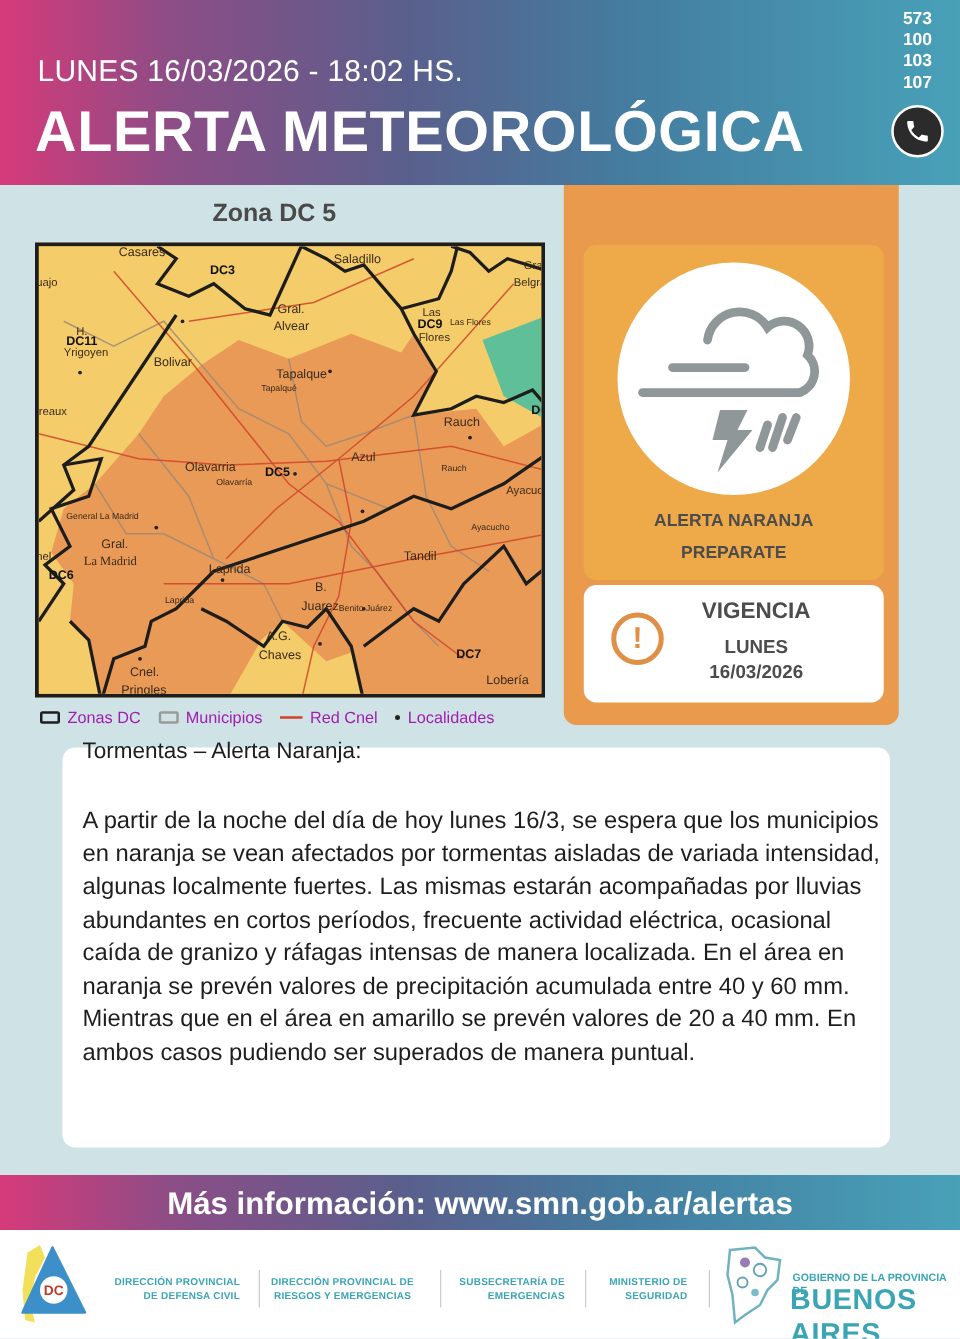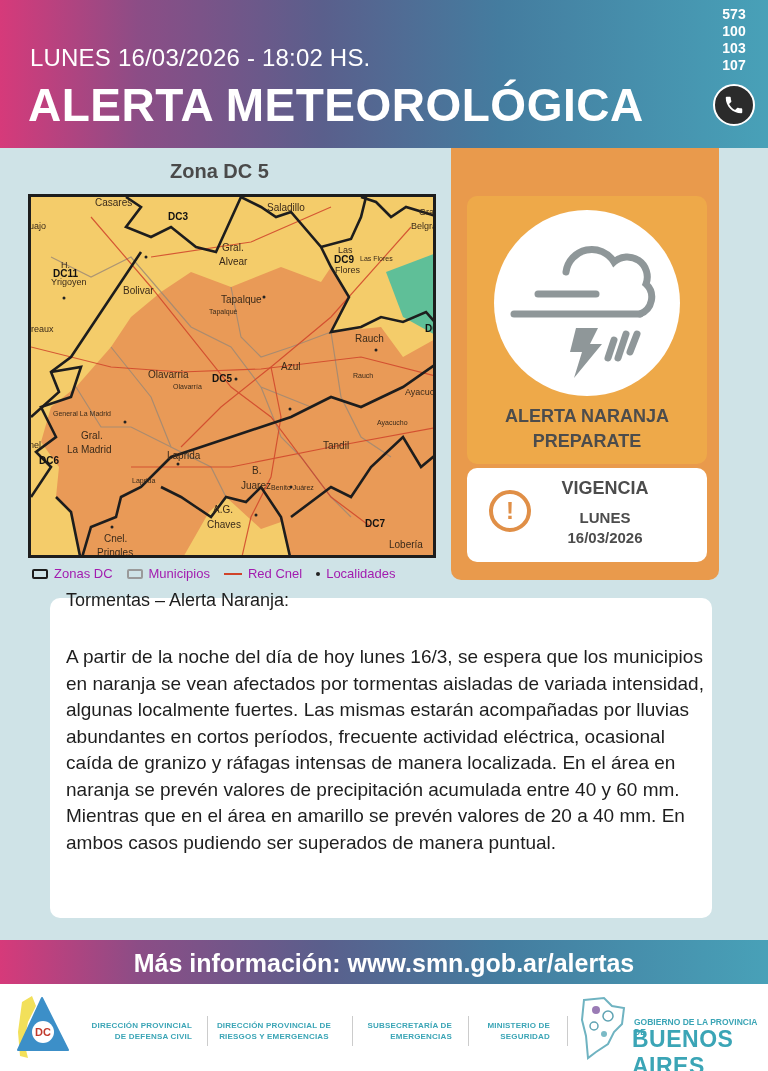--- a/index.html
+++ b/index.html
@@ -21,21 +21,21 @@
     .legend { position: absolute; left: 32px; top: 566px; display: flex; align-items: center; gap: 14px; font-size: 13px; color: #a21caf; }
     .legend .item { display: flex; align-items: center; gap: 6px; }
     .lg-box { width: 16px; height: 10px; border-radius: 2px; }
     .lg-line { width: 18px; height: 2px; background: #d0442a; }
     .lg-dot { width: 4px; height: 4px; border-radius: 50%; background: #222; }
 
     .alert-panel { position: absolute; left: 451px; top: 148px; width: 268px; height: 432px; background: #e99a4c; border-radius: 0 0 10px 10px; }
     .alert-panel .type { position: absolute; left: 0; width: 100%; top: 14px; text-align: center; font-weight: 700; color: #4c4c4c; font-size: 19px; }
     .alert-inner { position: absolute; left: 16px; top: 48px; width: 240px; height: 268px; background: #eea949; border-radius: 10px; }
     .icon-circle { position: absolute; left: 41px; top: 14px; width: 186px; height: 186px; border-radius: 50%; background: #fff; left: 27px; }
-    .alert-level { position: absolute; left: 0; width: 100%; top: 208px; text-align: center; font-weight: 700; color: #4c4c4c; font-size: 18px; line-height: 25px; }
+    .alert-level { position: absolute; left: 0; width: 100%; top: 208px; text-align: center; font-weight: 700; color: #4c4c4c; font-size: 14px; line-height: 25px; }
     .vigencia { position: absolute; left: 16px; top: 320px; width: 240px; height: 94px; background: #fff; border-radius: 10px; }
     .vig-icon { position: absolute; left: 22px; top: 22px; width: 42px; height: 42px; border-radius: 50%; border: 4px solid #e08f47; display: flex; align-items: center; justify-content: center; color: #e08f47; font-weight: 900; font-size: 24px; }
     .vig-title { position: absolute; left: 78px; top: 10px; width: 120px; text-align: center; font-weight: 700; font-size: 18px; color: #4c4c4c; }
     .vig-date { position: absolute; left: 78px; top: 40px; width: 120px; text-align: center; font-weight: 700; font-size: 15px; line-height: 20px; color: #4c4c4c; }
 
     .desc { position: absolute; left: 50px; top: 598px; width: 662px; height: 320px; background: #fff; border-radius: 10px; padding: 0 16px; color: #1e1e1e; }
     .desc .heading { position: absolute; left: 16px; top: -8px; font-size: 18px; }
     .desc .body { position: absolute; left: 16px; top: 46px; width: 650px; font-size: 19px; line-height: 26.5px; }
 
     .footer-bar { position: absolute; left: 0; top: 940px; width: 768px; height: 60px;
@@ -147,21 +147,21 @@
   <span class="map-label dc" style="left:394px;top:126px;">DC</span>
   <span class="map-label big" style="left:250px;top:164px;text-align:center;">Azul</span>
   <span class="map-label" style="left:322px;top:175px;font-size:7px;">Rauch</span>
   <span class="map-label big" style="left:117px;top:172px;">Olavarria</span>
   <span class="map-label dc" style="left:181px;top:176px;">DC5</span>
   <span class="map-label" style="left:142px;top:186px;font-size:7px;">Olavarría</span>
   <span class="map-label" style="left:374px;top:190px;">Ayacuc</span>
   <span class="map-label" style="left:346px;top:222px;font-size:7px;">Ayacucho</span>
   <span class="map-label" style="left:22px;top:213px;font-size:7px;">General La Madrid</span>
   <span class="map-label big" style="left:50px;top:233px;">Gral.</span>
-  <span class="map-label big" style="left:36px;top:247px;">La Madrid</span>
+  <span class="map-label big" style="left:36px;top:247px;font-family:Liberation Serif, serif;">La Madrid</span>
   <span class="map-label" style="left:-2px;top:243px;">nel.</span>
   <span class="map-label dc" style="left:8px;top:258px;">DC6</span>
   <span class="map-label big" style="left:136px;top:253px;">Laprida</span>
   <span class="map-label big" style="left:292px;top:243px;">Tandil</span>
   <span class="map-label" style="left:101px;top:280px;font-size:7px;">Laprida</span>
   <span class="map-label big" style="left:221px;top:268px;">B.</span>
   <span class="map-label big" style="left:210px;top:283px;">Juarez</span>
   <span class="map-label" style="left:240px;top:287px;font-size:7px;">Benito Juárez</span>
   <span class="map-label big" style="left:182px;top:307px;">A.G.</span>
   <span class="map-label big" style="left:176px;top:322px;">Chaves</span>

